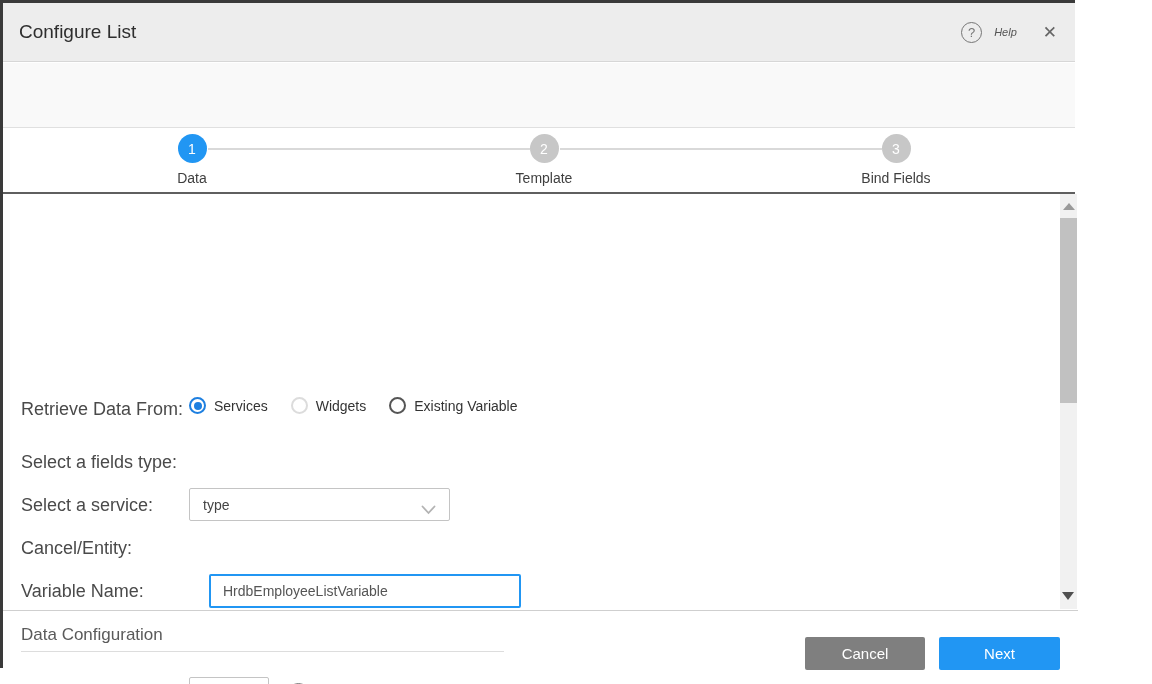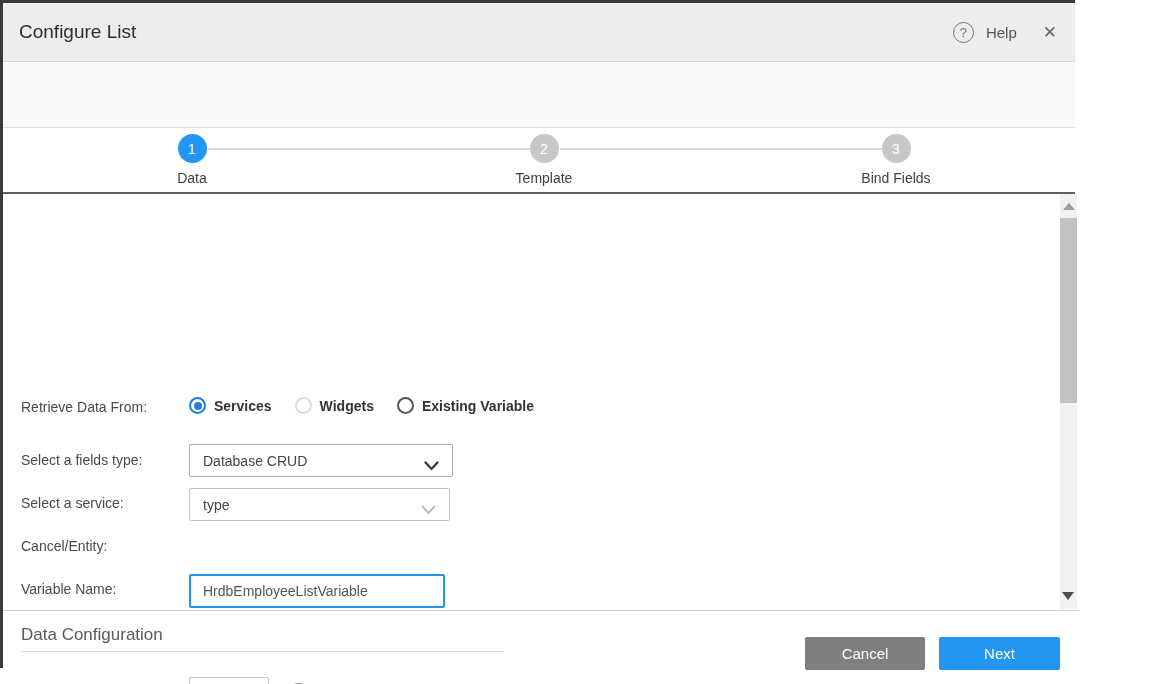--- a/index.html
+++ b/index.html
@@ -17,21 +17,21 @@
     background: #ededed; border-bottom: 1px solid #d7d7d7;
     display: flex; align-items: center;
   }
   .header-title { font-size: 19px; color: #2e2e2e; margin-left: 16px; }
   .header-right { position: absolute; right: 18px; top: 0; height: 100%; display: flex; align-items: center; gap: 12px; }
   .help-circle {
     width: 21px; height: 21px; border: 1.5px solid #757575; border-radius: 50%;
     display: inline-flex; align-items: center; justify-content: center;
     font-size: 13px; color: #757575; cursor: pointer;
   }
-  .help-text { font-size: 15px; color: #555; cursor: pointer; }
+  .help-text { font-size: 11px; color: #555; cursor: pointer; font-style: italic; }
   .close-x { font-size: 17px; color: #666; margin-left: 14px; cursor: pointer; }
 
   
   .stepper {
     position: absolute; left: 0; top: 60px; right: 0; height: 65px;
     background: #f9f9f9; border-bottom: 1px solid #e0e0e0;
   }
   .step-line { position: absolute; top: 85px; height: 2px; background: #d9d9d9; }
   .step-line-1 { left: 205px; width: 322px; }
   .step-line-2 { left: 557px; width: 322px; }
@@ -50,25 +50,25 @@
     position: absolute; left: 0; top: 126px; right: 0; height: 52px;
     background: #fff; border-bottom: 1px solid #e4e4e4;
     display: flex; align-items: center;
   }
   .desc-text { margin-left: 18px; font-size: 14px; color: #9b9b9b; }
 
   .content-top-rule { position: absolute; left: 0; top: 189px; right: 0; height: 2px; background: #5f5f5f; }
 
   
   .content { position: absolute; left: 0; top: 191px; width: 1057px; height: 415px; background: #fff; }
-  .flabel { position: absolute; left: 18px; font-size: 14px; color: #4a4a4a; }
+  .flabel { position: absolute; left: 18px; font-size: 18px; color: #4a4a4a; }
 
   
   .radio-group { position: absolute; left: 186px; top: 203px; display: flex; align-items: center; }
-  .radio-opt { display: flex; align-items: center; margin-right: 23px; cursor: pointer; font-weight: bold; }
+  .radio-opt { display: flex; align-items: center; margin-right: 23px; cursor: pointer; }
   .radio-circle { width: 17px; height: 17px; border-radius: 50%; margin-right: 8px; position: relative; background: #fff; }
   .radio-circle.selected { border: 2px solid #1d7fe0; }
   .radio-circle.selected::after {
     content: ""; position: absolute; left: 2.5px; top: 2.5px; width: 8px; height: 8px;
     border-radius: 50%; background: #1d7fe0;
   }
   .radio-circle.dimmed { border: 2px solid #dcdcdc; }
   .radio-circle.plain  { border: 2px solid #555; }
   .radio-label { font-size: 14px; color: #333; }
 
@@ -83,21 +83,21 @@
   .dd-servicetype { top: 250px; width: 264px; border-color: #b0b0b0; }
   .dd-service     { top: 294px; width: 261px; }
   .dd-table       { top: 337px; width: 261px; }
 
   .text-input {
     position: absolute; left: 186px; height: 33px; background: #fff;
     border: 1px solid #c4c4c4; border-radius: 2px;
     font-size: 14px; color: #555; padding-left: 12px;
     font-family: "Liberation Sans", sans-serif; outline: none;
   }
-  .input-variable { top: 380px; width: 256px; height: 34px; border: 2px solid #2196f3; }
+  .input-variable { top: 380px; width: 312px; height: 34px; border: 2px solid #2196f3; margin-left: 20px; }
   .input-records  { top: 483px; width: 80px; padding-left: 14px; color: #666; }
 
   
   .section-title { position: absolute; left: 18px; top: 431px; font-size: 17px; color: #5a5a5a; }
   .section-rule { position: absolute; left: 18px; top: 457px; width: 483px; height: 1px; background: #ddd; }
 
   .qmark {
     width: 21px; height: 21px; border: 1.5px solid #777; border-radius: 50%;
     display: inline-flex; align-items: center; justify-content: center;
     font-size: 13px; color: #777; cursor: pointer; background: #fff;
@@ -169,28 +169,20 @@
         <span class="radio-circle dimmed"></span>
         <span class="radio-label">Widgets</span>
       </span>
       <span class="radio-opt">
         <span class="radio-circle plain"></span>
         <span class="radio-label">Existing Variable</span>
       </span>
     </div>
 
     <span class="flabel" style="top:258px">Select a fields type:</span>
-    <div class="dropdown dd-servicetype">
-      <span class="dd-value">Database CRUD</span>
-      <span class="dd-chev">
-        <svg width="15" height="10" viewBox="0 0 15 10">
-            <polyline points="1.5,1.5 7.5,8 13.5,1.5" fill="none" stroke="#333" stroke-width="2.2" stroke-linecap="round"></polyline>
-          </svg>
-      </span>
-    </div>
 
     <span class="flabel" style="top:301px">Select a service:</span>
     <div class="dropdown dd-service">
       <span class="dd-value">type</span>
       <span class="dd-chev">
         <svg width="15" height="10" viewBox="0 0 15 10">
             <polyline points="1.5,1.5 7.5,8 13.5,1.5" fill="none" stroke="#b3b3b3" stroke-width="1.8" stroke-linecap="round"></polyline>
           </svg>
       </span>
     </div>

